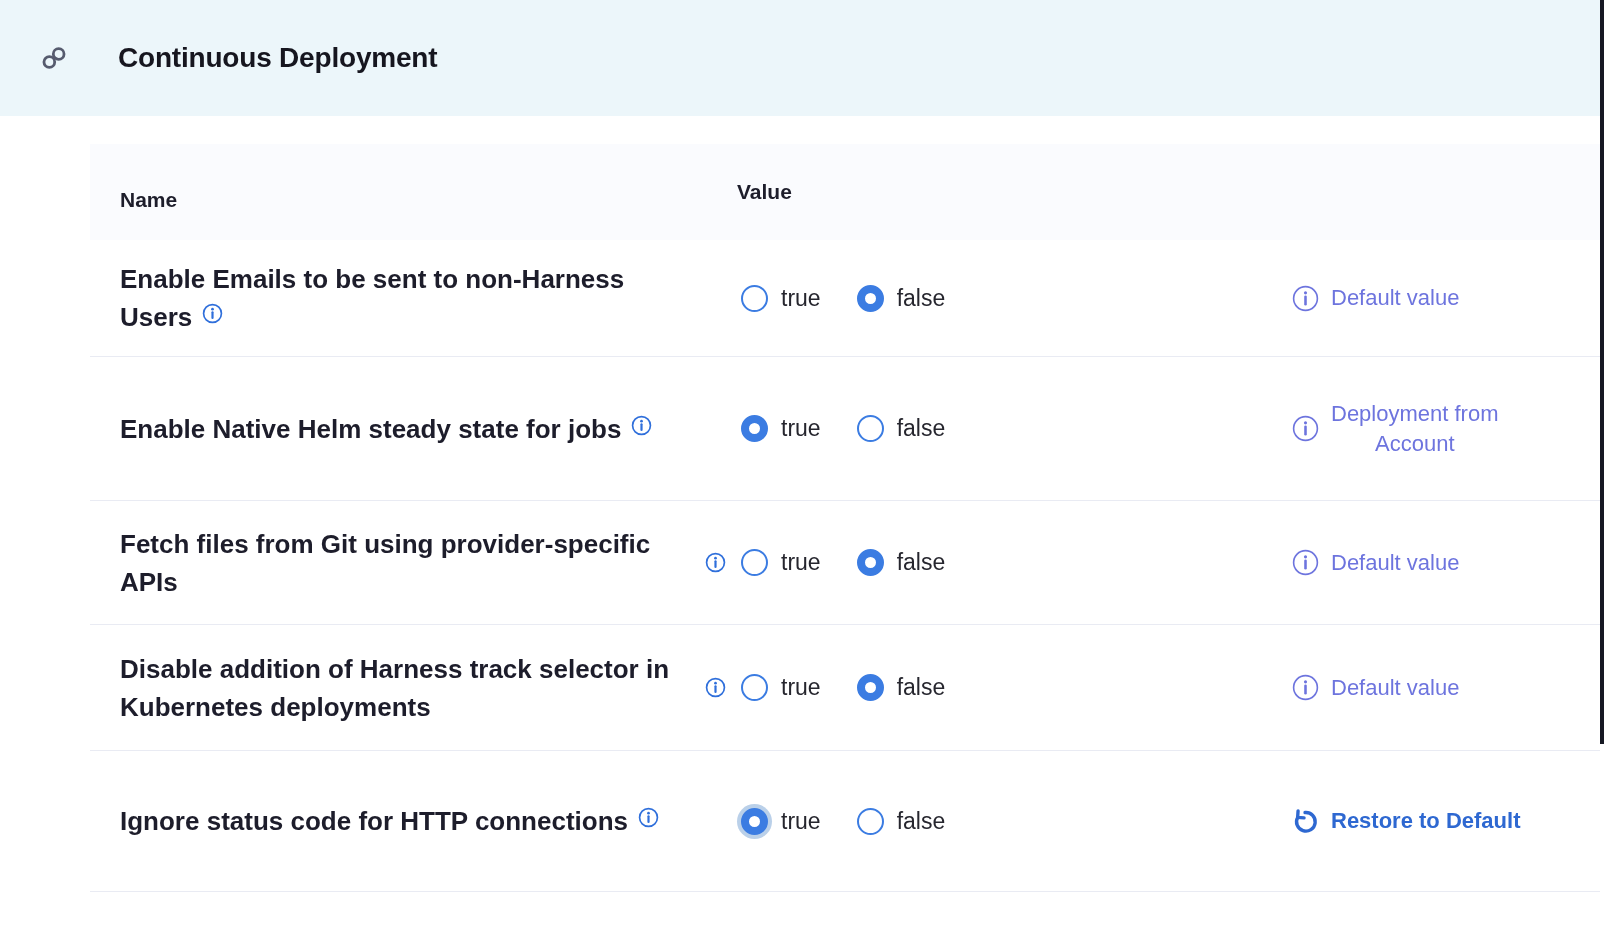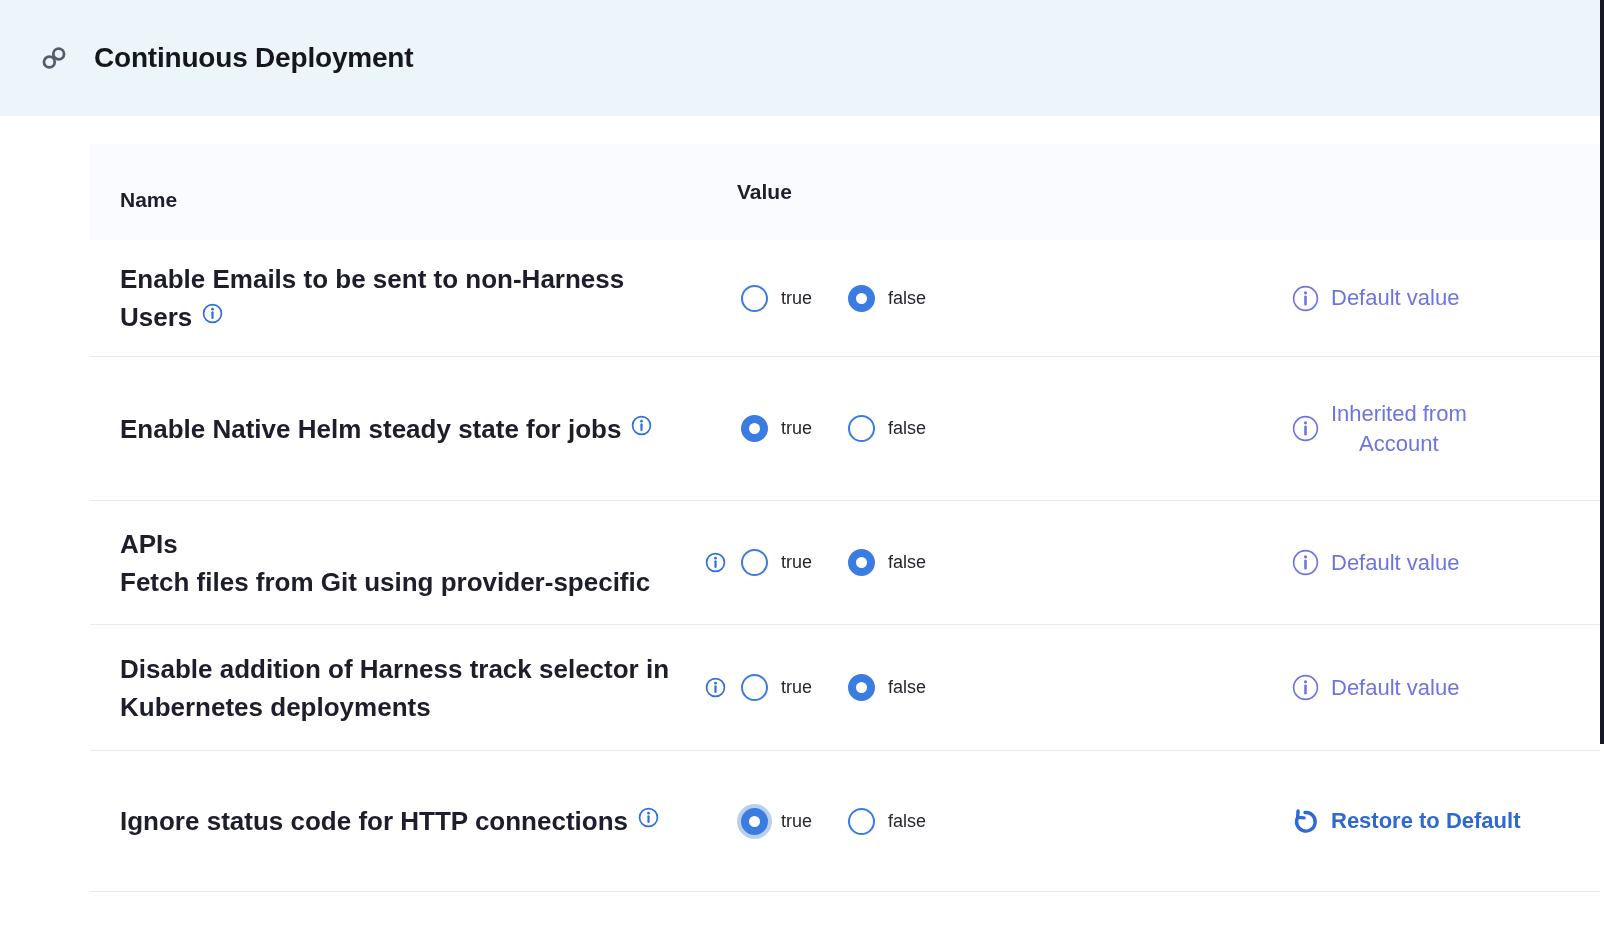--- a/index.html
+++ b/index.html
@@ -17,21 +17,21 @@
   html,body{margin:0;padding:0;}
   body{
     width:1604px;height:926px;overflow:hidden;position:relative;
     background:#ffffff;
     font-family:"Liberation Sans","DejaVu Sans",sans-serif;
     color:var(--text-primary);
   }
   
   .banner{
     height:116px;background:var(--banner-bg);
-    display:flex;align-items:center;padding:0 40px;
+    display:flex;align-items:center;padding:0 40px;gap:24px;
   }
   .banner-icon{width:28px;height:28px;margin-right:26px;color:#565b6e;display:flex;align-items:center;}
   .banner-title{font-size:28px;font-weight:700;color:#16161f;letter-spacing:-0.2px;}
   
   .settings-table{margin:28px 4px 0 90px;}
   .table-head{
     display:grid;grid-template-columns:615px 545px 1fr;align-items:center;
     height:96px;background:var(--table-header-bg);
   }
   .head-name{padding-left:30px;font-size:21px;font-weight:600;color:var(--text-primary);margin-top:16px;}
@@ -53,21 +53,21 @@
   .value-cell{display:flex;align-items:center;}
   .value-info-slot{width:36px;display:flex;align-items:center;color:var(--info-icon-blue);}
   .value-info-slot .label-info{margin-left:0;vertical-align:0;}
   .radio-group{display:flex;align-items:center;}
   .radio{
     width:27px;height:27px;border-radius:50%;background:#fff;
     border:2.5px solid var(--radio-blue);flex:none;cursor:pointer;
   }
   .radio.selected{border-width:8px;}
   .radio.focused{box-shadow:0 0 0 4px rgba(130,170,215,.55);}
-  .radio-label{margin-left:13px;font-size:18px;font-weight:400;color:#26262e;cursor:pointer;}
+  .radio-label{margin-left:13px;font-size:23px;font-weight:400;color:#26262e;cursor:pointer;}
   .radio.radio-false{margin-left:36px;}
   
   .status-cell{display:flex;align-items:center;padding-left:42px;padding-right:12px;color:var(--status-indigo);text-align:center;}
   .status-cell.restore{color:var(--restore-blue);cursor:pointer;}
   .status-icon{margin-right:12px;display:flex;align-items:center;line-height:0;cursor:pointer;}
   .status-text{font-size:22px;line-height:30px;max-width:212px;}
   .status-cell.restore .status-text{font-weight:600;max-width:none;white-space:nowrap;}
   .status-line{display:block;}
   
   .window-edge{position:absolute;top:0;right:0;width:4px;height:744px;background:var(--window-edge);}
@@ -141,29 +141,29 @@
     </div>
     <div class="cell status-cell">
       <span class="status-icon">
             <svg width="27" height="27" viewBox="0 0 20 20" fill="none">
               <circle cx="10" cy="10" r="8.8" stroke="currentColor" stroke-width="1.2"></circle>
               <circle cx="10" cy="5.8" r="1.15" fill="currentColor"></circle>
               <path d="M10 8.7 v5.6" stroke="currentColor" stroke-width="1.9" stroke-linecap="round"></path>
             </svg>
           </span>
       <span class="status-text">
-            <span class="status-line">Inherited from</span>
+            <span class="status-line">Deployment from</span>
             <span class="status-line">Account</span>
           </span>
     </div>
   </div>
       <div class="row">
     <div class="cell name-cell">
+          <span class="name-line">Fetch files from Git using provider-specific</span>
           <span class="name-line">APIs</span>
-          <span class="name-line">Fetch files from Git using provider-specific</span>
         </div>
     <div class="cell value-cell">
       <span class="value-info-slot">
             <span class="label-info"><svg width="21" height="21" viewBox="0 0 20 20" fill="none">
                 <circle cx="10" cy="10" r="8.5" stroke="currentColor" stroke-width="1.6"></circle>
                 <circle cx="10" cy="5.9" r="1.3" fill="currentColor"></circle>
                 <path d="M10 8.9 v5.3" stroke="currentColor" stroke-width="2.1" stroke-linecap="round"></path>
               </svg></span>
           </span>
       <span class="radio-group">

